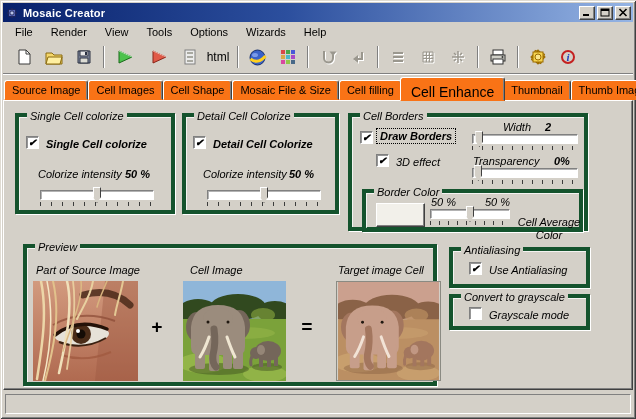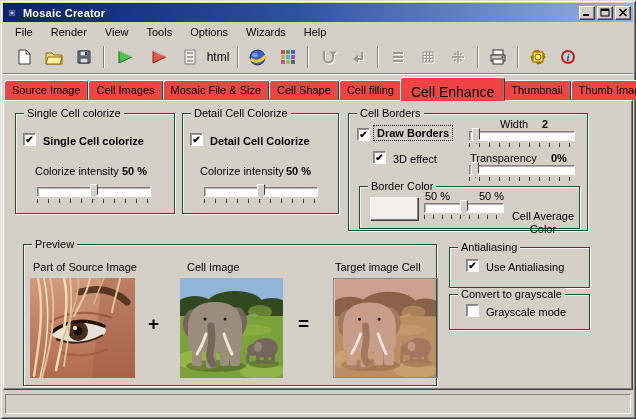--- a/index.html
+++ b/index.html
@@ -27,33 +27,33 @@
   .toolbar{position:absolute;left:3px;top:41px;right:3px;height:33px;display:flex;align-items:center;
     padding-left:6px;border-bottom:1px solid #808080;box-shadow:0 1px 0 #fff;}
   .tbtn{width:30px;height:26px;display:flex;align-items:center;justify-content:center;}
   .tsep{width:2px;height:22px;border-left:1px solid #808080;border-right:1px solid #fff;margin:0 4px;}
   .dis svg{filter:drop-shadow(1px 1px 0 #ffffff);}
   .html-lbl{font-size:12px;}
   .info-circ{width:14px;height:14px;border:2px solid #c42020;border-radius:50%;
     color:#2040c0;font:bold italic 11px "Liberation Serif",serif;display:flex;align-items:center;justify-content:center;}
   
   .tabstrip{position:absolute;left:4px;top:79px;height:21px;display:flex;align-items:flex-end;z-index:3;}
-  .tab{height:20px;padding:3px 7px 2px 7px;background:#ef4444;white-space:nowrap;
+  .tab{height:20px;padding:3px 7px 2px 7px;background:#f97316;white-space:nowrap;
     border:1px solid;border-color:#fff #404040 transparent #fff;border-radius:3px 3px 0 0;
     box-shadow:inset -1px 0 0 #808080;}
   .tab.active{height:24px;padding:6px 10px 2px 10px;position:relative;bottom:-1px;z-index:4;
     margin-left:-2px;margin-right:-2px;font-size:14px;}
   
   .tabpanel{position:absolute;left:3px;top:100px;width:630px;height:290px;background:#d4d0c8;z-index:1;
     border:1px solid;border-color:#fff #404040 #404040 #fff;box-shadow:inset -1px -1px 0 #808080;}
   
   .statusbar{position:absolute;left:5px;right:5px;top:394px;height:20px;
     border:1px solid;border-color:#808080 #fff #fff #808080;}
   
-  .group{position:absolute;border:1px solid #14532d;box-shadow:1px 1px 0 #fff,inset 1px 1px 0 rgba(255,255,255,.75);}
+  .group{position:absolute;border:4px solid #14532d;box-shadow:1px 1px 0 #fff,inset 1px 1px 0 rgba(255,255,255,.75);font-style:italic;}
   .legend{position:absolute;top:-7px;left:8px;background:#d4d0c8;padding:0 3px;white-space:nowrap;}
   .abs{position:absolute;white-space:nowrap;}
   
   .cbx{position:absolute;width:13px;height:13px;background:#fff;
     border:1px solid;border-color:#808080 #fff #fff #808080;
     box-shadow:inset 1px 1px 0 rgba(64,64,64,.55);
     display:flex;align-items:center;justify-content:center;
     font-size:10px;font-weight:bold;line-height:11px;}
   .focus-rect{outline:1px dotted #000;padding:1px 3px;}
   
@@ -273,22 +273,22 @@
       </svg>
     </span>
     <span class="tbtn">
       <span class="info-circ">i</span>
     </span>
   </div>
 
   <div class="tabstrip">
     <span class="tab">Source Image</span>
     <span class="tab">Cell Images</span>
+    <span class="tab">Cell Shape</span>
     <span class="tab">Mosaic File &amp; Size</span>
-    <span class="tab">Cell Shape</span>
     <span class="tab">Cell filling</span>
     <span class="tab active">Cell Enhance</span>
     <span class="tab">Thumbnail</span>
     <span class="tab">Thumb Images</span>
   </div>
 
   <div class="tabpanel">
 
     <div class="group" style="left:11px;top:12px;width:160px;height:101px">
       <span class="legend">Single Cell colorize</span>

